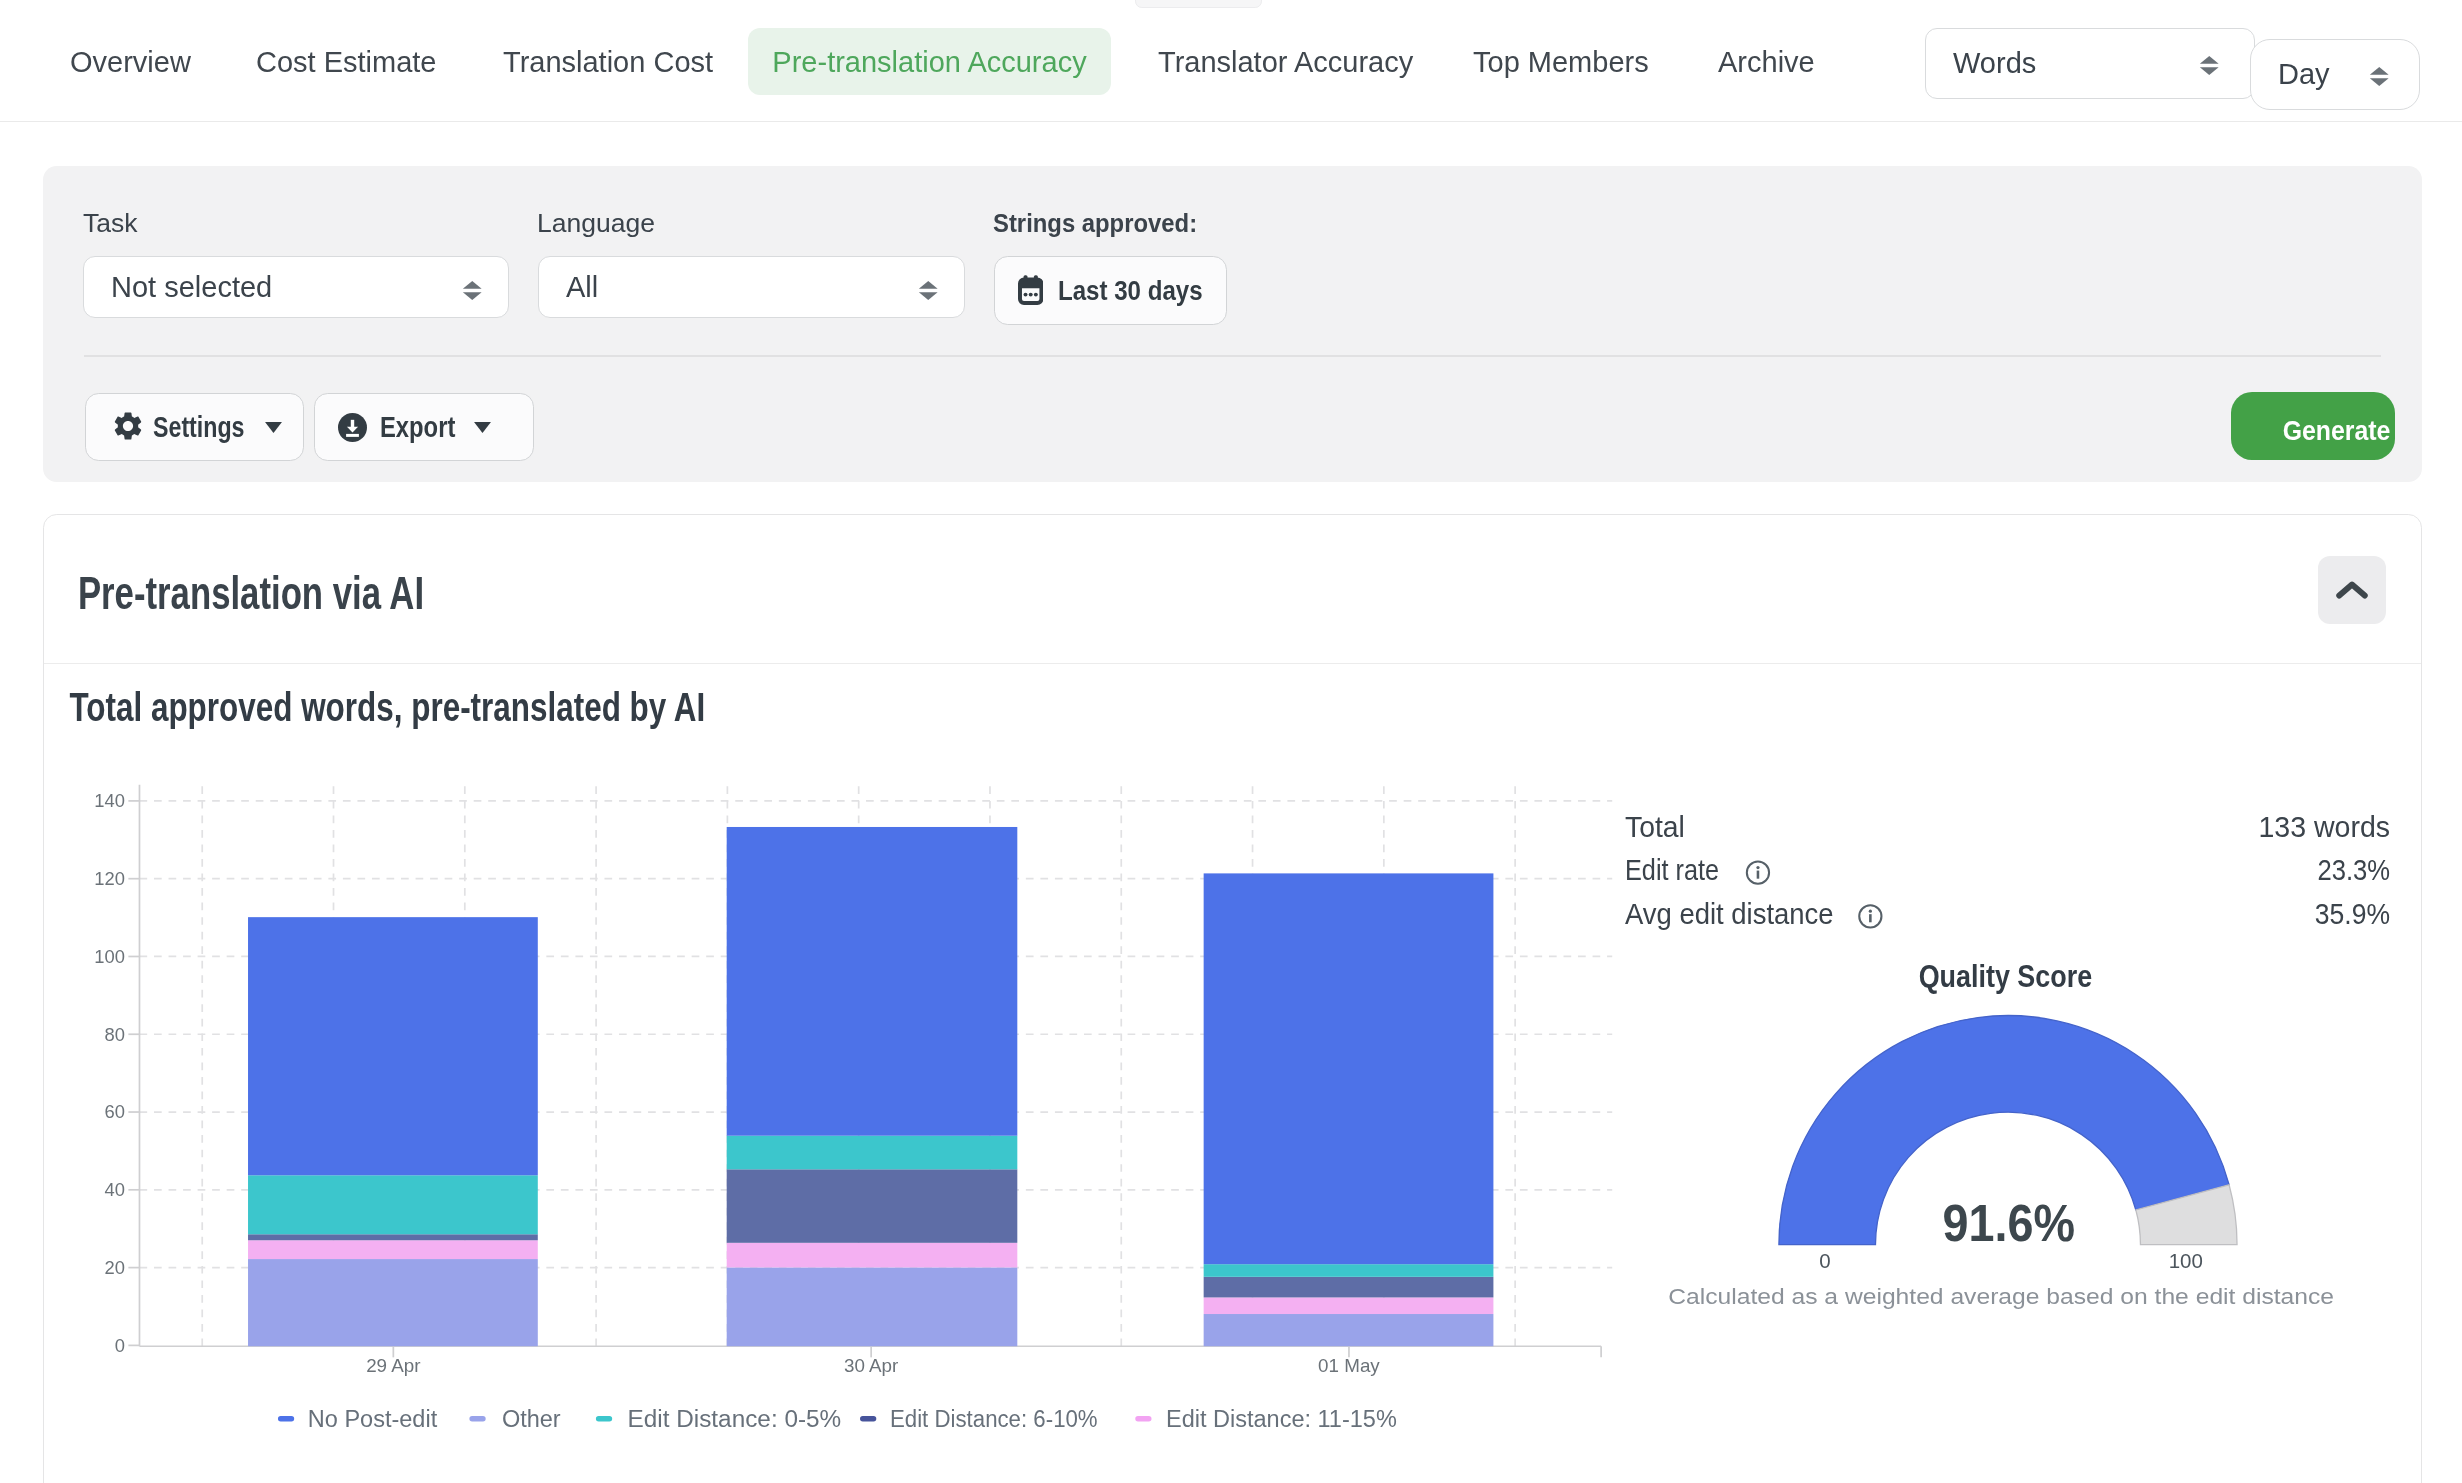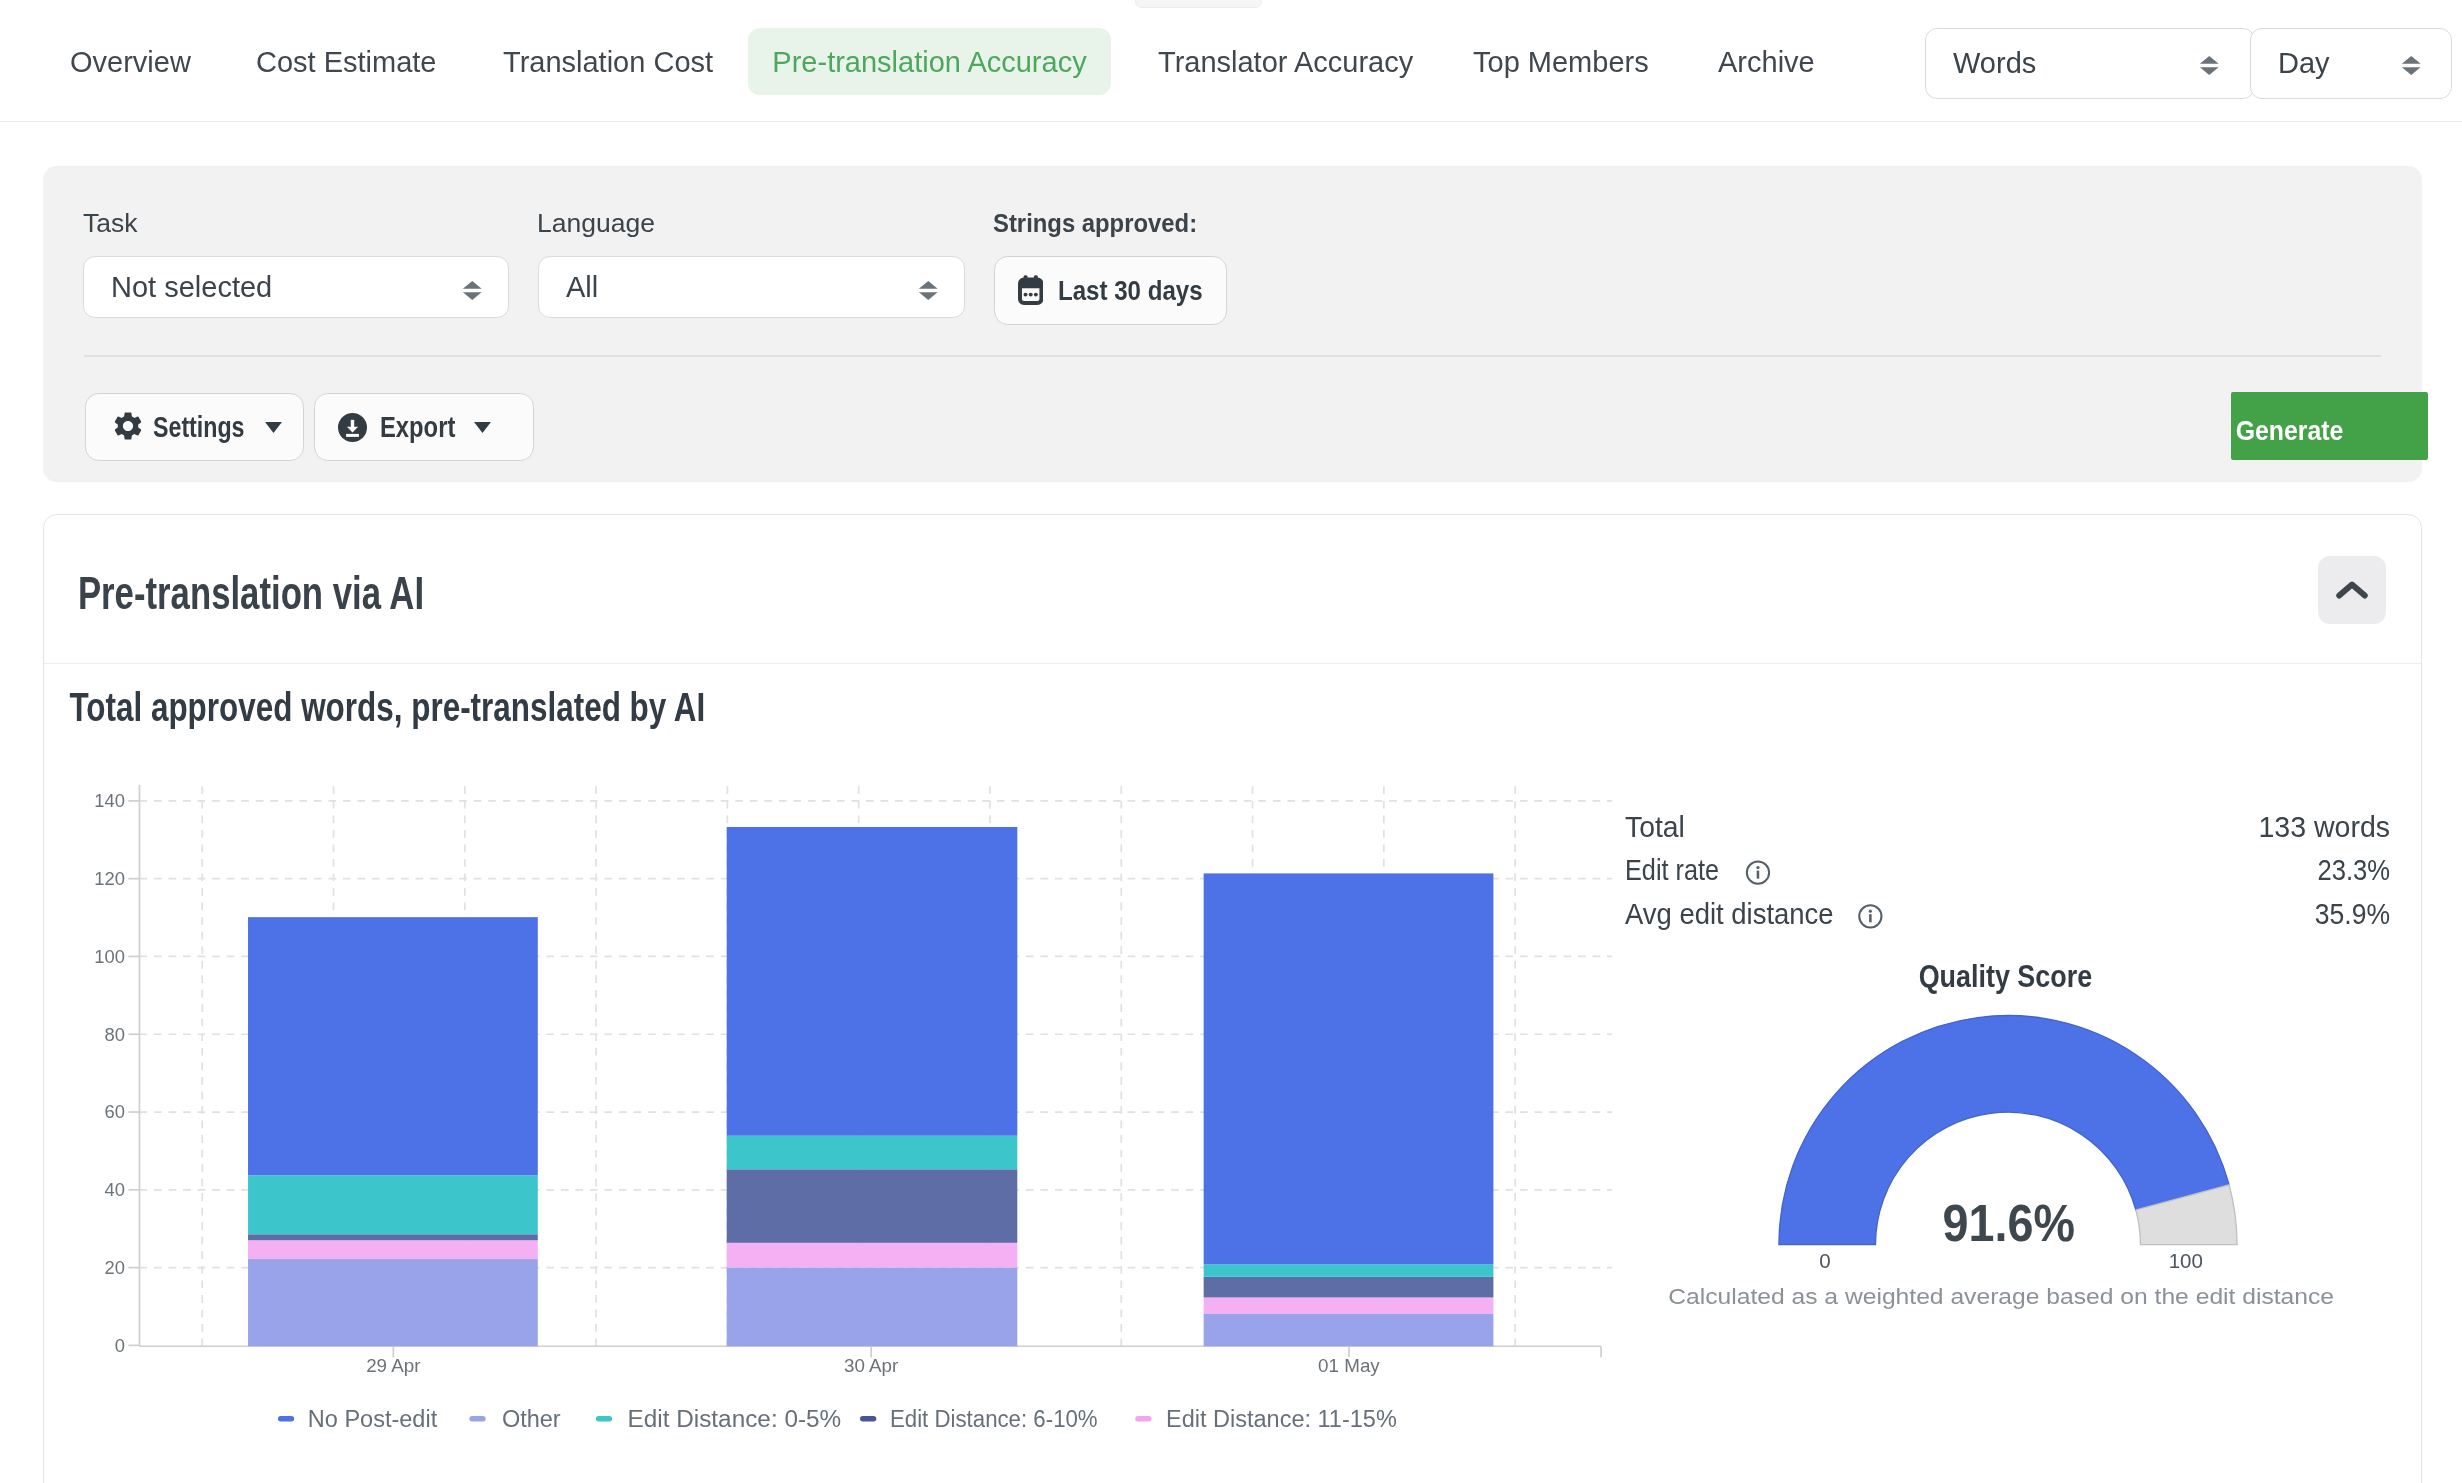--- a/index.html
+++ b/index.html
@@ -29,21 +29,21 @@
 <div class="abs" style="left:0; top:121px; width:2462px; height:0.9px; background:#eaeaea;"></div>
 <div class="sel" style="left:1925px; top:28px; width:330px; height:71px;">
     <div class="txt">Words</div>
     <div class="updown" style="right:36px; top:27px;">
       <svg width="20.5" height="19" viewBox="0 0 24 22">
         <polygon points="12,0 23,9 1,9" fill="#6b7278"></polygon>
         <polygon points="1,13 23,13 12,22" fill="#6b7278"></polygon>
       </svg>
     </div>
   </div>
-<div class="sel" style="left:2250px; top:28px; width:202px; height:71px;">
+<div class="sel" style="left:2250px; top:39px; width:170px; height:71px;border-radius:20px;">
     <div class="txt">Day</div>
     <div class="updown" style="right:31px; top:27px;">
       <svg width="20.5" height="19" viewBox="0 0 24 22">
         <polygon points="12,0 23,9 1,9" fill="#6b7278"></polygon>
         <polygon points="1,13 23,13 12,22" fill="#6b7278"></polygon>
       </svg>
     </div>
   </div>
 <div class="abs" style="left:43px; top:166px; width:2379px; height:316px; background:#f2f2f3; border-radius:13.7px;"></div>
 <label class="flabel" style="left:83px; top:208px;">Task</label>
@@ -98,21 +98,21 @@
       <polygon points="10.5,16 23.5,16 17,23 " fill="#fff"></polygon>
       <rect x="9.5" y="24.5" width="15" height="3.5" fill="#fff"></rect>
     </svg>
     <span class="sx" style="margin-left:13px; transform:scaleX(0.82);">Export</span>
     <span style="margin-left:2.6px; display:flex;">
       <svg width="17" height="11" viewBox="0 0 20 13">
         <polygon points="0,0 20,0 10,13" fill="#333c43"></polygon>
       </svg>
     </span>
   </div>
-<div class="abs" style="left:2231px; top:392px; width:197px; height:68px; background:#43a147; border-radius:2px; display:flex; align-items:center; justify-content:flex-start; color:#fff; font-size:27px; font-weight:700;">
+<div class="abs" style="left:2231px; top:392px; width:164px; height:68px; background:#43a147; border-radius:21px; display:flex; align-items:center; justify-content:flex-end; color:#fff; font-size:27px; font-weight:700;">
     <span class="sx" style="transform:scaleX(0.92); transform-origin:50% 50%; position:relative; top:5.1px;">Generate</span>
   </div>
 <div class="abs" style="left:43px; top:514px; width:2379px; height:1026px; background:#fff; border:0.9px solid #e5e5e6; border-radius:13.7px;"></div>
 <div class="abs" style="left:2318px; top:556px; width:68px; height:68px; background:#ececee; border-radius:12px; display:flex; align-items:center; justify-content:center;">
     <svg width="34" height="19" viewBox="0 0 40 22">
       <polyline points="5,17 20,4 35,17" fill="none" stroke="#3e464b" stroke-width="7" stroke-linecap="round" stroke-linejoin="round"></polyline>
     </svg>
   </div>
 <div class="abs" style="left:44px; top:663px; width:2377px; height:0.9px; background:#ececec;"></div>
 <svg class="abs" style="left:0; top:0;" width="2462" height="1483" viewBox="0 0 2880 1735" font-family="Liberation Sans, sans-serif">

